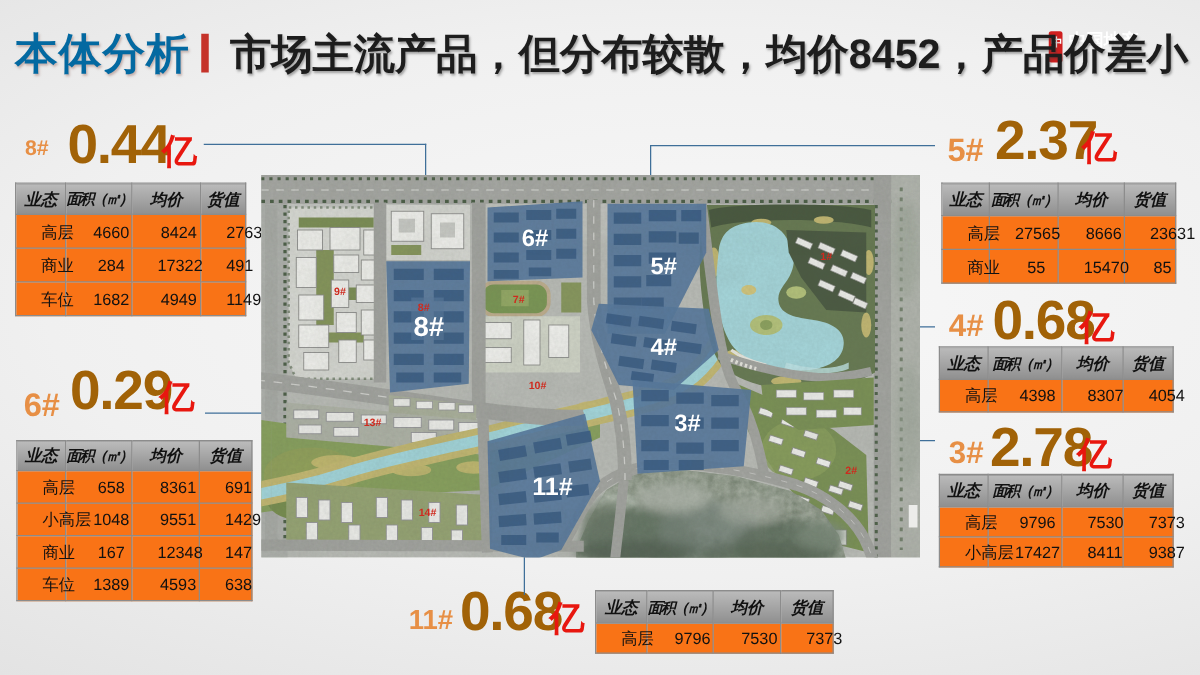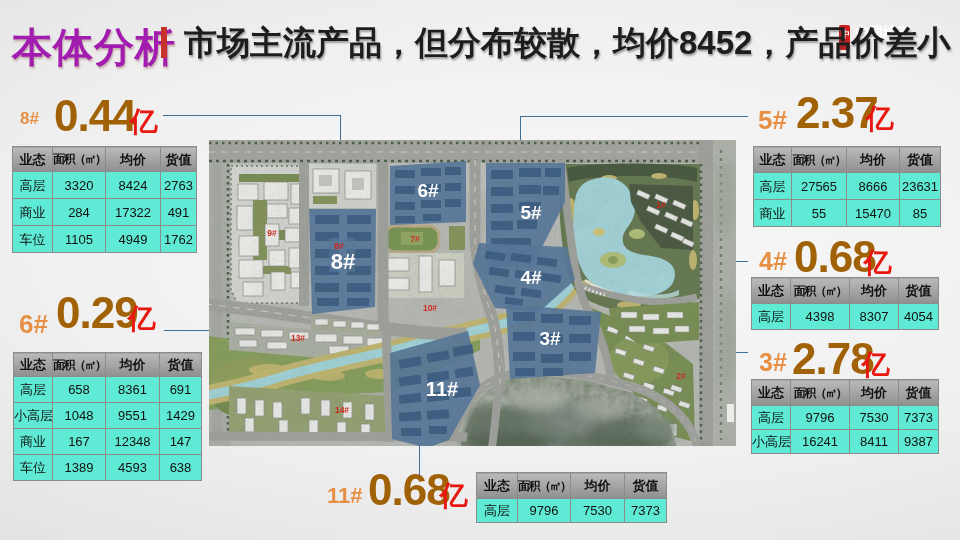--- a/index.html
+++ b/index.html
@@ -6,29 +6,29 @@
   body{width:960px;height:540px;overflow:hidden;position:relative;
        font-family:"Liberation Sans",sans-serif;
        background:radial-gradient(ellipse 120% 90% at 58% 45%, #f8f8f8 0%, #f0f0f0 45%, #e3e3e3 78%, #d8d8d8 100%);}
   .abs{position:absolute;}
   .num{color:#a16207;font-weight:700;letter-spacing:-1px;}
   .yi{font-weight:700;color:#e8170f;letter-spacing:0;}
   .tag{color:#e78f45;font-weight:700;}
   table{border-collapse:collapse;background:#fdfdfd;table-layout:fixed;}
   td,th{border:1px solid #8c8c8c;text-align:center;vertical-align:middle;
         font-size:13px;color:#111;padding:0;line-height:1;white-space:nowrap;}
-  th{background:linear-gradient(#bababa,#8f8f8f);font-weight:700;font-size:13px;}
+  th{background:linear-gradient(#bababa,#8f8f8f);font-weight:700;font-size:13px;font-style:italic;}
   .mj{font-size:12px;letter-spacing:-1.5px;}
-  td{font-weight:400;background:#5eead4;}
+  td{font-weight:400;background:#f97316;padding-left:20px;}
   .ln{position:absolute;background:#3f6f99;}
 </style>
 </head>
 <body>
 
-<div class="abs" style="left:12px;top:20px;font-size:40px;font-weight:700;color:#a21caf;letter-spacing:1px;text-shadow:1px 2px 2px rgba(120,60,50,0.35);">本体分析</div>
+<div class="abs" style="left:12px;top:20px;font-size:34px;font-weight:700;color:#0369a1;letter-spacing:1px;text-shadow:1px 2px 2px rgba(120,60,50,0.35);">本体分析</div>
 
 <div class="abs" style="left:161px;top:27px;width:6px;height:31px;background:#c5332a;"></div>
 
 <div class="abs" style="left:839px;top:25px;width:11px;height:25px;background:#cf1f1f;border-radius:2px;"></div>
 <div class="abs" style="left:841px;top:28px;color:#fff;font-size:9px;font-weight:700;">中</div>
 
 <div class="abs" style="left:855px;top:24px;font-size:14px;font-weight:700;color:#fff;">中国地产</div>
 
 <div class="abs" style="left:184px;top:21px;font-size:33px;font-weight:700;color:#1d1d1d;white-space:nowrap;text-shadow:1px 2px 2px rgba(60,60,60,0.45);">市场主流产品，但分布较散，均价8452，产品价差小</div>
 
@@ -39,35 +39,35 @@
 <table class="abs" style="left:12px;top:146px;width:184px;">
 <tbody>
       <tr style="height:25px;">
         <th style="width:39px;">业态</th>
         <th class="mj" style="width:52px;">面积（㎡）</th>
         <th style="width:54px;">均价</th>
         <th style="width:35px;">货值</th>
       </tr>
 <tr style="height:27px;">
         <td>高层</td>
-        <td>3320</td>
+        <td>4660</td>
         <td>8424</td>
         <td>2763</td>
       </tr>
 <tr style="height:27px;">
         <td>商业</td>
         <td>284</td>
         <td>17322</td>
         <td>491</td>
       </tr>
 <tr style="height:27px;">
         <td>车位</td>
-        <td>1105</td>
+        <td>1682</td>
         <td>4949</td>
-        <td>1762</td>
+        <td>1149</td>
       </tr>
 </tbody>
   </table>
 
 <div class="abs tag" style="left:19px;top:309px;font-size:26px;">6#</div>
 
 <div class="abs" style="left:56px;top:288px;font-size:44px;"><span class="num">0.29</span><span class="yi" style="font-size:28px;margin-left:-10px;">亿</span></div>
 
 <table class="abs" style="left:13px;top:352px;width:188px;">
 <tbody>
@@ -165,21 +165,21 @@
         <th style="width:39px;">货值</th>
       </tr>
 <tr style="height:24px;">
         <td>高层</td>
         <td>9796</td>
         <td>7530</td>
         <td>7373</td>
       </tr>
 <tr style="height:24px;">
         <td>小高层</td>
-        <td>16241</td>
+        <td>17427</td>
         <td>8411</td>
         <td>9387</td>
       </tr>
 </tbody>
   </table>
 
 <div class="abs tag" style="left:327px;top:483px;font-size:22px;">11#</div>
 
 <div class="abs" style="left:368px;top:465px;font-size:44px;"><span class="num">0.68</span><span class="yi" style="font-size:28px;margin-left:-10px;">亿</span></div>
 

